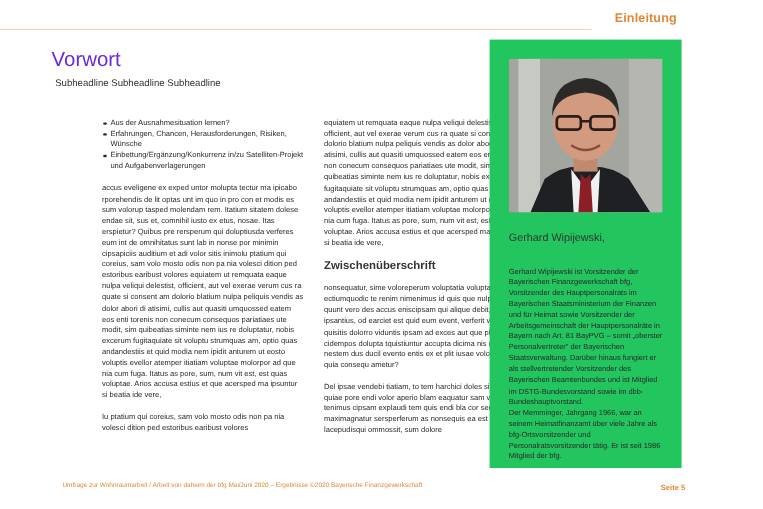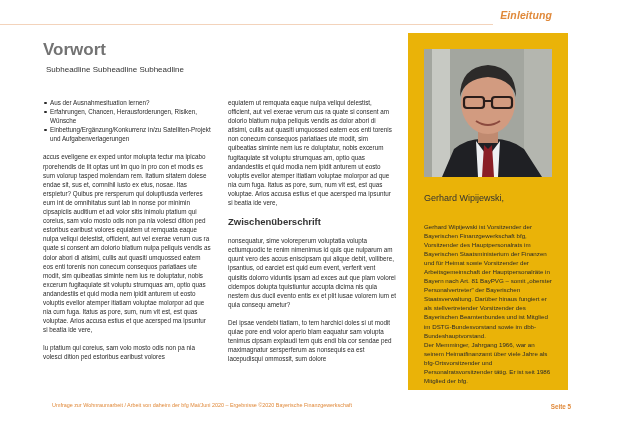--- a/index.html
+++ b/index.html
@@ -5,60 +5,59 @@
     * { margin: 0; padding: 0; box-sizing: border-box; }
     html, body {
       width: 636px; height: 424px; overflow: hidden;
       background: #ffffff;
       font-family: "Liberation Sans", "DejaVu Sans", sans-serif;
       color: #2a2a2a;
     }
     .page { position: relative; width: 636px; height: 424px; background: #fff; }
 
     .section-label {
-      position: absolute; top: 9px; right: 84px;
+      position: absolute; top: 9px; right: 72px;
       font-size: 10.5px; font-weight: bold; color: #e0893a;
       letter-spacing: 0.1px;
-      font-style: italic;
     }
     .top-rule {
       position: absolute; top: 24px; left: 0; width: 493px; height: 1px;
       background: #f3d3bb;
     }
 
     .title {
       position: absolute; top: 40px; left: 43px;
-      font-size: 17px; font-weight: bold; color: #737373;
+      font-size: 17px; font-weight: normal; color: #6d28d9;
     }
     .subtitle {
       position: absolute; top: 65px; left: 46px;
       font-size: 8px; color: #333;
     }
 
     .col {
-      position: absolute; font-size: 6.3px; line-height: 9.1px; color: #2a2a2a;
+      position: absolute; font-size: 6.3px; line-height: 9.1px; color: #2a2a2a; margin-left: 42px;
     }
     .col-left { top: 98px; left: 43px; width: 168px; }
     .col-mid { top: 98px; left: 228px; width: 168px; }
 
     .bullets { list-style: none; margin-bottom: 9px; }
     .bullets li { position: relative; padding-left: 7px; }
     .bullets li::before {
       content: ""; position: absolute; left: 1px; top: 3.5px;
       width: 2.5px; height: 2.5px; border-radius: 50%; background: #2a2a2a;
     }
     .para { margin-bottom: 9px; text-align: left; }
 
     .subheading {
       font-size: 9.5px; line-height: 12px; color: #333; margin: 2px 0 8px 0;
     }
 
     .sidebar {
       position: absolute; top: 33px; left: 408px; width: 160px; height: 357px;
-      background: #eab308;
+      background: #22c55e;
     }
     .photo {
       position: absolute; top: 16px; left: 16px; width: 128px; height: 128px;
       background: linear-gradient(90deg, #8c8f8a 0%, #b9bcb6 20%, #9fa39c 45%, #c3c5bf 75%, #a8aaa3 100%);
       overflow: hidden;
     }
     .photo svg { display: block; width: 100%; height: 100%; }
 
     .bio-name {
       position: absolute; top: 160px; left: 16px; width: 135px;

